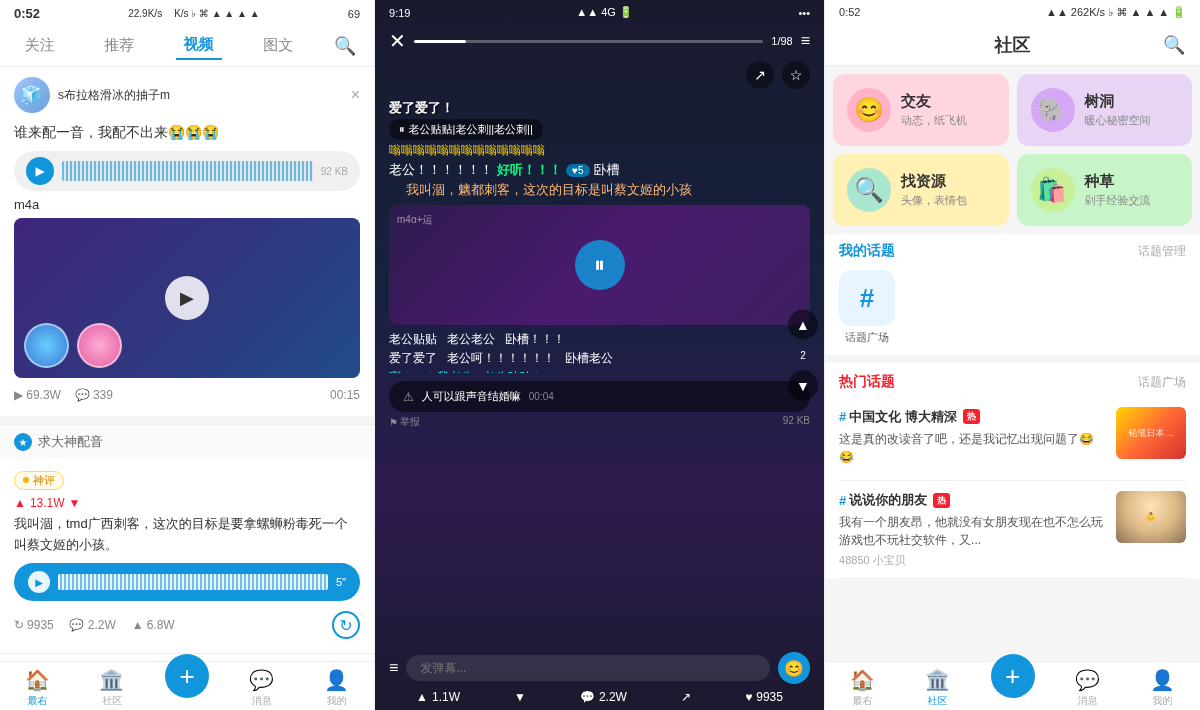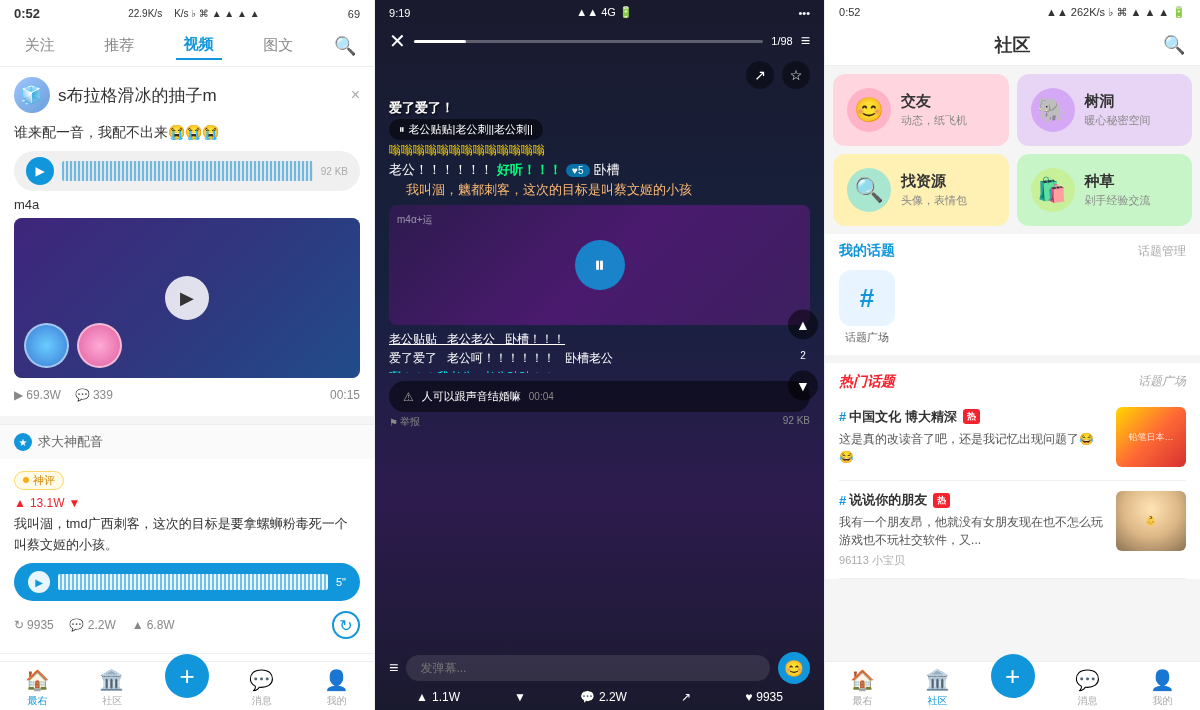--- a/index.html
+++ b/index.html
@@ -70,21 +70,21 @@
       margin-bottom: 8px;
     }
     .avatar {
       width: 36px; height: 36px;
       border-radius: 50%;
       background: linear-gradient(135deg, #a0c4ff, #6a9fd8);
       display: flex; align-items: center; justify-content: center;
       font-size: 10px; color: #fff; overflow: hidden;
       flex-shrink: 0;
     }
-    .username { font-size: 17px; color: #333; font-weight: 500; flex: 1; }
+    .username { font-size: 12px; color: #333; font-weight: 500; flex: 1; }
     .close-btn { color: #aaa; font-size: 16px; cursor: pointer; }
 
     .post-text { font-size: 14px; color: #333; line-height: 1.6; margin-bottom: 8px; }
 
     .audio-bar {
       background: #f0f0f0;
       border-radius: 20px;
       padding: 6px 12px;
       display: flex;
       align-items: center;
@@ -508,22 +508,22 @@
     .topic-label { font-size: 11px; color: #666; }
 
     .hot-section {
       margin-top: 8px;
       background: #fff;
       padding: 0 14px;
     }
     .hot-header {
       display: flex;
       justify-content: space-between;
+      align-items: center;
       padding: 10px 0 6px;
-      font-style: italic;
     }
     .hot-title { font-size: 14px; font-weight: 600; color: #f5222d; }
     .hot-action { font-size: 12px; color: #aaa; cursor: pointer; }
 
     .hot-item {
       display: flex;
       gap: 10px;
       padding: 10px 0;
       border-bottom: 1px solid #f0f0f0;
       cursor: pointer;
@@ -543,21 +543,21 @@
       background: #f5222d;
       color: #fff;
       font-size: 9px;
       padding: 1px 4px;
       border-radius: 3px;
       margin-left: 3px;
     }
     .hot-desc { font-size: 12px; color: #555; line-height: 1.5; margin-bottom: 4px; }
     .hot-count { font-size: 11px; color: #aaa; }
     .hot-thumb {
-      width: 70px; height: 60px;
+      width: 70px; height: 52px;
       border-radius: 6px;
       flex-shrink: 0;
       object-fit: cover;
       overflow: hidden;
     }
     .hot-thumb-img1 {
       background: linear-gradient(135deg, #ffd700, #ff6b35, #d63031);
     }
     .hot-thumb-img2 {
       background: radial-gradient(circle at 50% 30%, #ffe4b5, #deb887, #8b7355);
@@ -742,21 +742,21 @@
       <span style="background:rgba(0,150,219,0.7);border-radius:8px;padding:1px 6px;font-size:10px;">♥5</span>
       <span>卧槽</span>
     </div>
     <div style="color:#fdba74;font-size:13px;margin:2px 17px;">我叫涸，魑都刺客，这次的目标是叫蔡文姬的小孩</div>
 
     <div class="video-thumbnail-area" style="margin:6px 0;height:120px;">
       <div class="pause-icon-large">⏸</div>
       <div style="position:absolute;top:8px;left:8px;color:rgba(255,255,255,0.5);font-size:10px;">m4α+运</div>
     </div>
 
-    <div style="color:#fff;font-size:12px;margin:2px 0;text-decoration:underline;">老公贴贴 &nbsp; 老公老公 &nbsp; 卧槽！！！</div>
+    <div style="color:#fff;font-size:12px;margin:2px 0;">老公贴贴 &nbsp; 老公老公 &nbsp; 卧槽！！！</div>
     <div style="color:#fff;font-size:12px;margin:0 0;">爱了爱了 &nbsp; 老公呵！！！！！！ &nbsp; 卧槽老公</div>
     <div style="color:#00ffff;font-size:12px;margin:2px 0;">啊！！！我老公 &nbsp; 老公贴贴！！</div>
 
   </div>
 
   <div class="audio-control-area">
     <div class="audio-control-bar">
       <span style="color:#aaa;font-size:12px;">⚠</span>
       <span class="audio-label">人可以跟声音结婚嘛</span>
       <span class="audio-time-right">00:04</span>
@@ -881,21 +881,21 @@
       </div>
 
       <div class="hot-item">
         <div class="hot-item-content">
           <div class="hot-item-tag">
             <span class="hash-icon">#</span>
             <span>说说你的朋友</span>
             <span class="hot-badge">热</span>
           </div>
           <div class="hot-desc">我有一个朋友昂，他就没有女朋友现在也不怎么玩游戏也不玩社交软件，又...</div>
-          <div class="hot-count">96113 小宝贝</div>
+          <div class="hot-count">48850 小宝贝</div>
         </div>
         <div class="hot-thumb hot-thumb-img2">
           <div class="thumb-text">👶</div>
         </div>
       </div>
     </div>
   </div>
 
   <div class="right-bottom-nav">
     <div class="bottom-nav-item">

